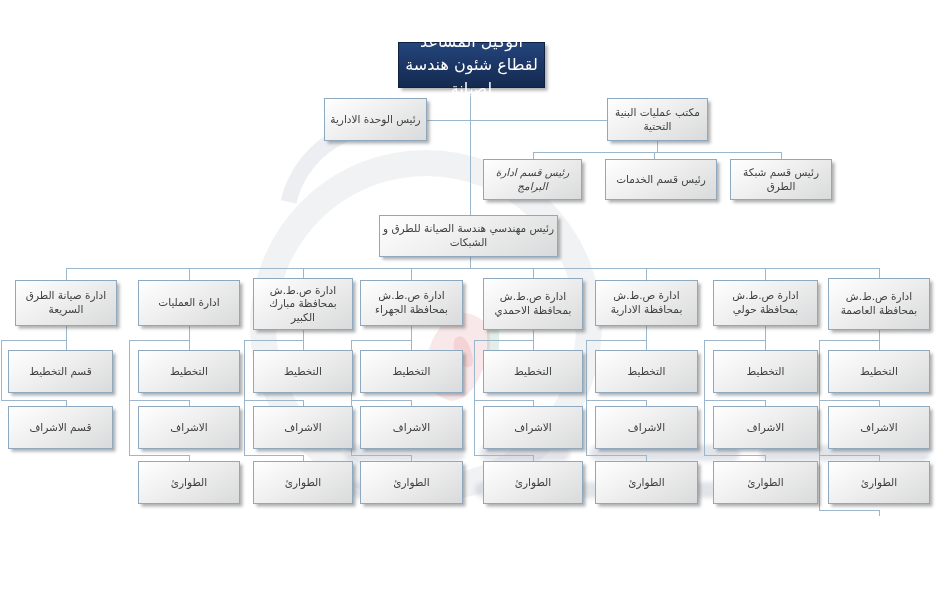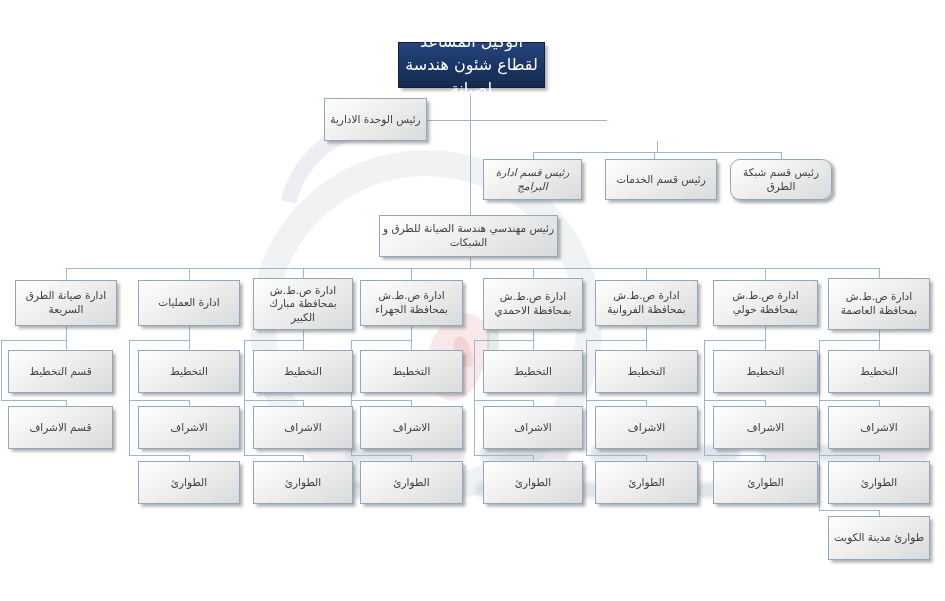--- a/index.html
+++ b/index.html
@@ -134,28 +134,31 @@
   <div class="ln ln-h" style="left:819px;top:510px;width:60px;"></div>
   <div class="ln ln-v" style="left:879px;top:510px;height:6px;"></div>
 
   <div class="node title-node" style="left:398px;top:42px;width:147px;height:46px;">
     <span class="lbl" dir="rtl">الوكيل المساعد لقطاع شئون هندسة لصيانة</span>
   </div>
 
   <div class="node" style="left:324px;top:98px;width:103px;height:43px;">
     <span class="lbl" dir="rtl">رئيس الوحدة الادارية</span>
   </div>
+  <div class="node" style="left:607px;top:98px;width:101px;height:43px;">
+    <span class="lbl" dir="rtl">مكتب عمليات البنية التحتية</span>
+  </div>
 
   <div class="node" style="left:483px;top:159px;width:99px;height:41px;font-style:italic;">
     <span class="lbl" dir="rtl">رئيس قسم ادارة البرامج</span>
   </div>
   <div class="node" style="left:605px;top:159px;width:112px;height:41px;">
     <span class="lbl" dir="rtl">رئيس قسم الخدمات</span>
   </div>
-  <div class="node" style="left:730px;top:159px;width:102px;height:41px;border-radius:10px;">
+  <div class="node" style="left:730px;top:159px;width:102px;height:41px;">
     <span class="lbl" dir="rtl">رئيس قسم شبكة الطرق</span>
   </div>
 
   <div class="node" style="left:379px;top:215px;width:179px;height:42px;">
     <span class="lbl" dir="rtl">رئيس مهندسي هندسة الصيانة للطرق و الشبكات</span>
   </div>
 
   <div class="node" style="left:15px;top:280px;width:102px;height:46px;">
     <span class="lbl" dir="rtl">ادارة صيانة الطرق السريعة</span>
   </div>
@@ -212,21 +215,21 @@
     <span class="lbl" dir="rtl">التخطيط</span>
   </div>
   <div class="node" style="left:483px;top:406px;width:100px;height:43px;">
     <span class="lbl" dir="rtl">الاشراف</span>
   </div>
   <div class="node" style="left:483px;top:461px;width:100px;height:43px;">
     <span class="lbl" dir="rtl">الطوارئ</span>
   </div>
 
   <div class="node" style="left:595px;top:280px;width:103px;height:46px;">
-    <span class="lbl" dir="rtl">ادارة ص.ط.ش بمحافظة الفروانية</span>
+    <span class="lbl" dir="rtl">ادارة ص.ط.ش بمحافظة الادارية</span>
   </div>
   <div class="node" style="left:595px;top:350px;width:103px;height:43px;">
     <span class="lbl" dir="rtl">التخطيط</span>
   </div>
   <div class="node" style="left:595px;top:406px;width:103px;height:43px;">
     <span class="lbl" dir="rtl">الاشراف</span>
   </div>
   <div class="node" style="left:595px;top:461px;width:103px;height:43px;">
     <span class="lbl" dir="rtl">الطوارئ</span>
   </div>
@@ -249,17 +252,14 @@
   </div>
   <div class="node" style="left:828px;top:350px;width:102px;height:43px;">
     <span class="lbl" dir="rtl">التخطيط</span>
   </div>
   <div class="node" style="left:828px;top:406px;width:102px;height:43px;">
     <span class="lbl" dir="rtl">الاشراف</span>
   </div>
   <div class="node" style="left:828px;top:461px;width:102px;height:43px;">
     <span class="lbl" dir="rtl">الطوارئ</span>
   </div>
-  <div class="node" style="left:828px;top:516px;width:102px;height:44px;">
-    <span class="lbl" dir="rtl">طوارئ مدينة الكويت</span>
-  </div>
 
 </div>
 
 </body></html>

